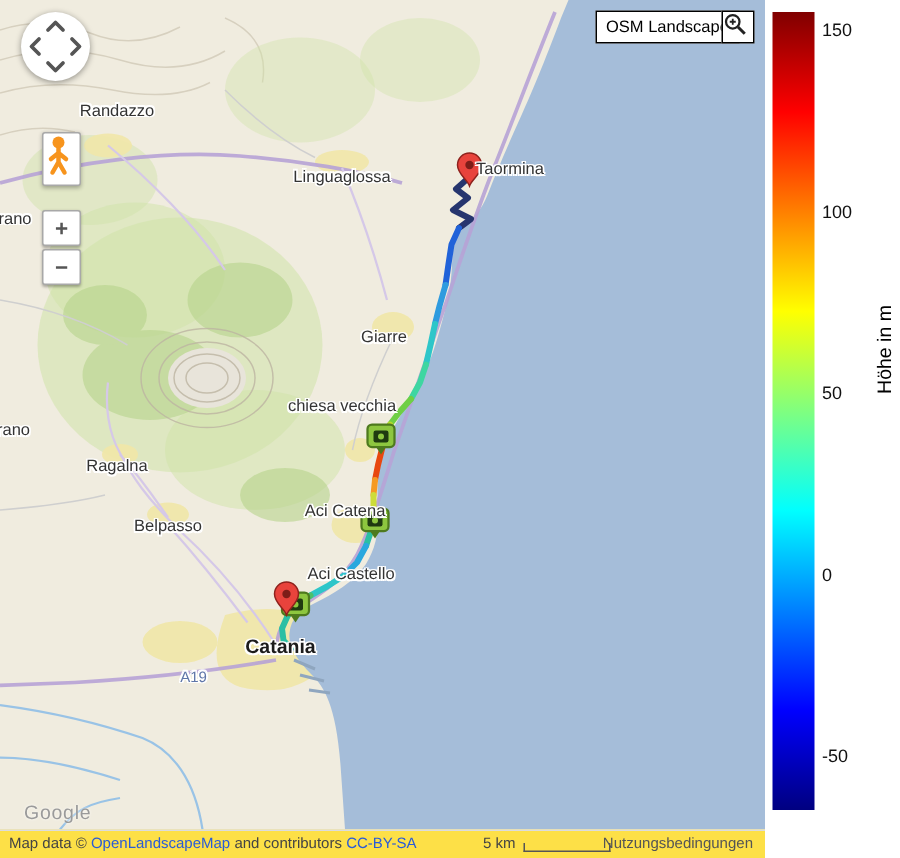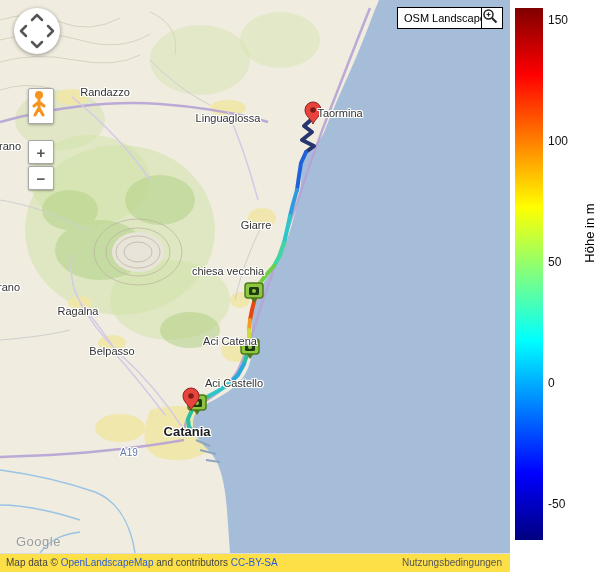--- a/index.html
+++ b/index.html
@@ -181,21 +181,21 @@
             <circle cx="0" cy="-14" r="2.8" fill="#7e1d18"></circle>
           </g>
           <g transform="translate(191,410)">
             <path d="M0,0 C-1.5,-4.5 -8,-8 -8,-14 A8,8 0 1 1 8,-14 C8,-8 1.5,-4.5 0,0 Z" fill="#e8433c" stroke="#8e221d" stroke-width="1"></path>
             <circle cx="0" cy="-14" r="2.8" fill="#7e1d18"></circle>
           </g>
         </g>
     </svg>
 
     <div id="labels-layer">
-        <div class="map-label" style="left: 78px; top: 92px; font-size: 11px; margin-left: 27px;">Randazzo</div>
+        <div class="map-label" style="left: 78px; top: 74px; font-size: 11px;">Randazzo</div>
         <div class="map-label" style="left: 228px; top: 118px; font-size: 11px;">Linguaglossa</div>
         <div class="map-label" style="left: 340px; top: 113px; font-size: 11px;">Taormina</div>
         <div class="map-label" style="left: 256px; top: 225px; font-size: 11px;">Giarre</div>
         <div class="map-label" style="left: 228px; top: 271px; font-size: 11px;">chiesa vecchia</div>
         <div class="map-label" style="left: 78px; top: 311px; font-size: 11px;">Ragalna</div>
         <div class="map-label" style="left: 112px; top: 351px; font-size: 11px;">Belpasso</div>
         <div class="map-label" style="left: 230px; top: 341px; font-size: 11px;">Aci Catena</div>
         <div class="map-label" style="left: 234px; top: 383px; font-size: 11px;">Aci Castello</div>
         <div class="map-label big" style="left: 187px; top: 431px; font-size: 13px;">Catania</div>
         <div class="map-label road" style="left: 85px; top: 452px; font-size: 10px;">A19</div>
@@ -233,20 +233,24 @@
         <path d="M4.5,6.5 h4 M6.5,4.5 v4" stroke="#222" stroke-width="1.2"></path>
         <path d="M10,10 L14.5,14.5" stroke="#222" stroke-width="2"></path>
       </svg>
     </div>
 
     <div class="gwatermark">Google</div>
   </div>
 
   <div class="attr">
     <span class="attr-text"><span>Map data © </span><a>OpenLandscapeMap</a><span> and contributors </span><a>CC-BY-SA</a></span>
+    <span class="scalewrap">
+      <span>5 km</span>
+      <span class="scalebar"></span>
+    </span>
     <span class="terms">Nutzungsbedingungen</span>
   </div>
 
   <div class="legend">
     <div class="legend-bar" id="legend-bar" style="background: linear-gradient(rgb(128, 0, 0) 0%, rgb(255, 0, 0) 12.5%, rgb(255, 255, 0) 37.5%, rgb(0, 255, 255) 62.5%, rgb(0, 0, 255) 87.5%, rgb(0, 0, 128) 100%);"></div>
     <div id="legend-ticks">
         <span class="legend-tick" style="top: 20px;">150</span>
         <span class="legend-tick" style="top: 141px;">100</span>
         <span class="legend-tick" style="top: 262px;">50</span>
         <span class="legend-tick" style="top: 383px;">0</span>

